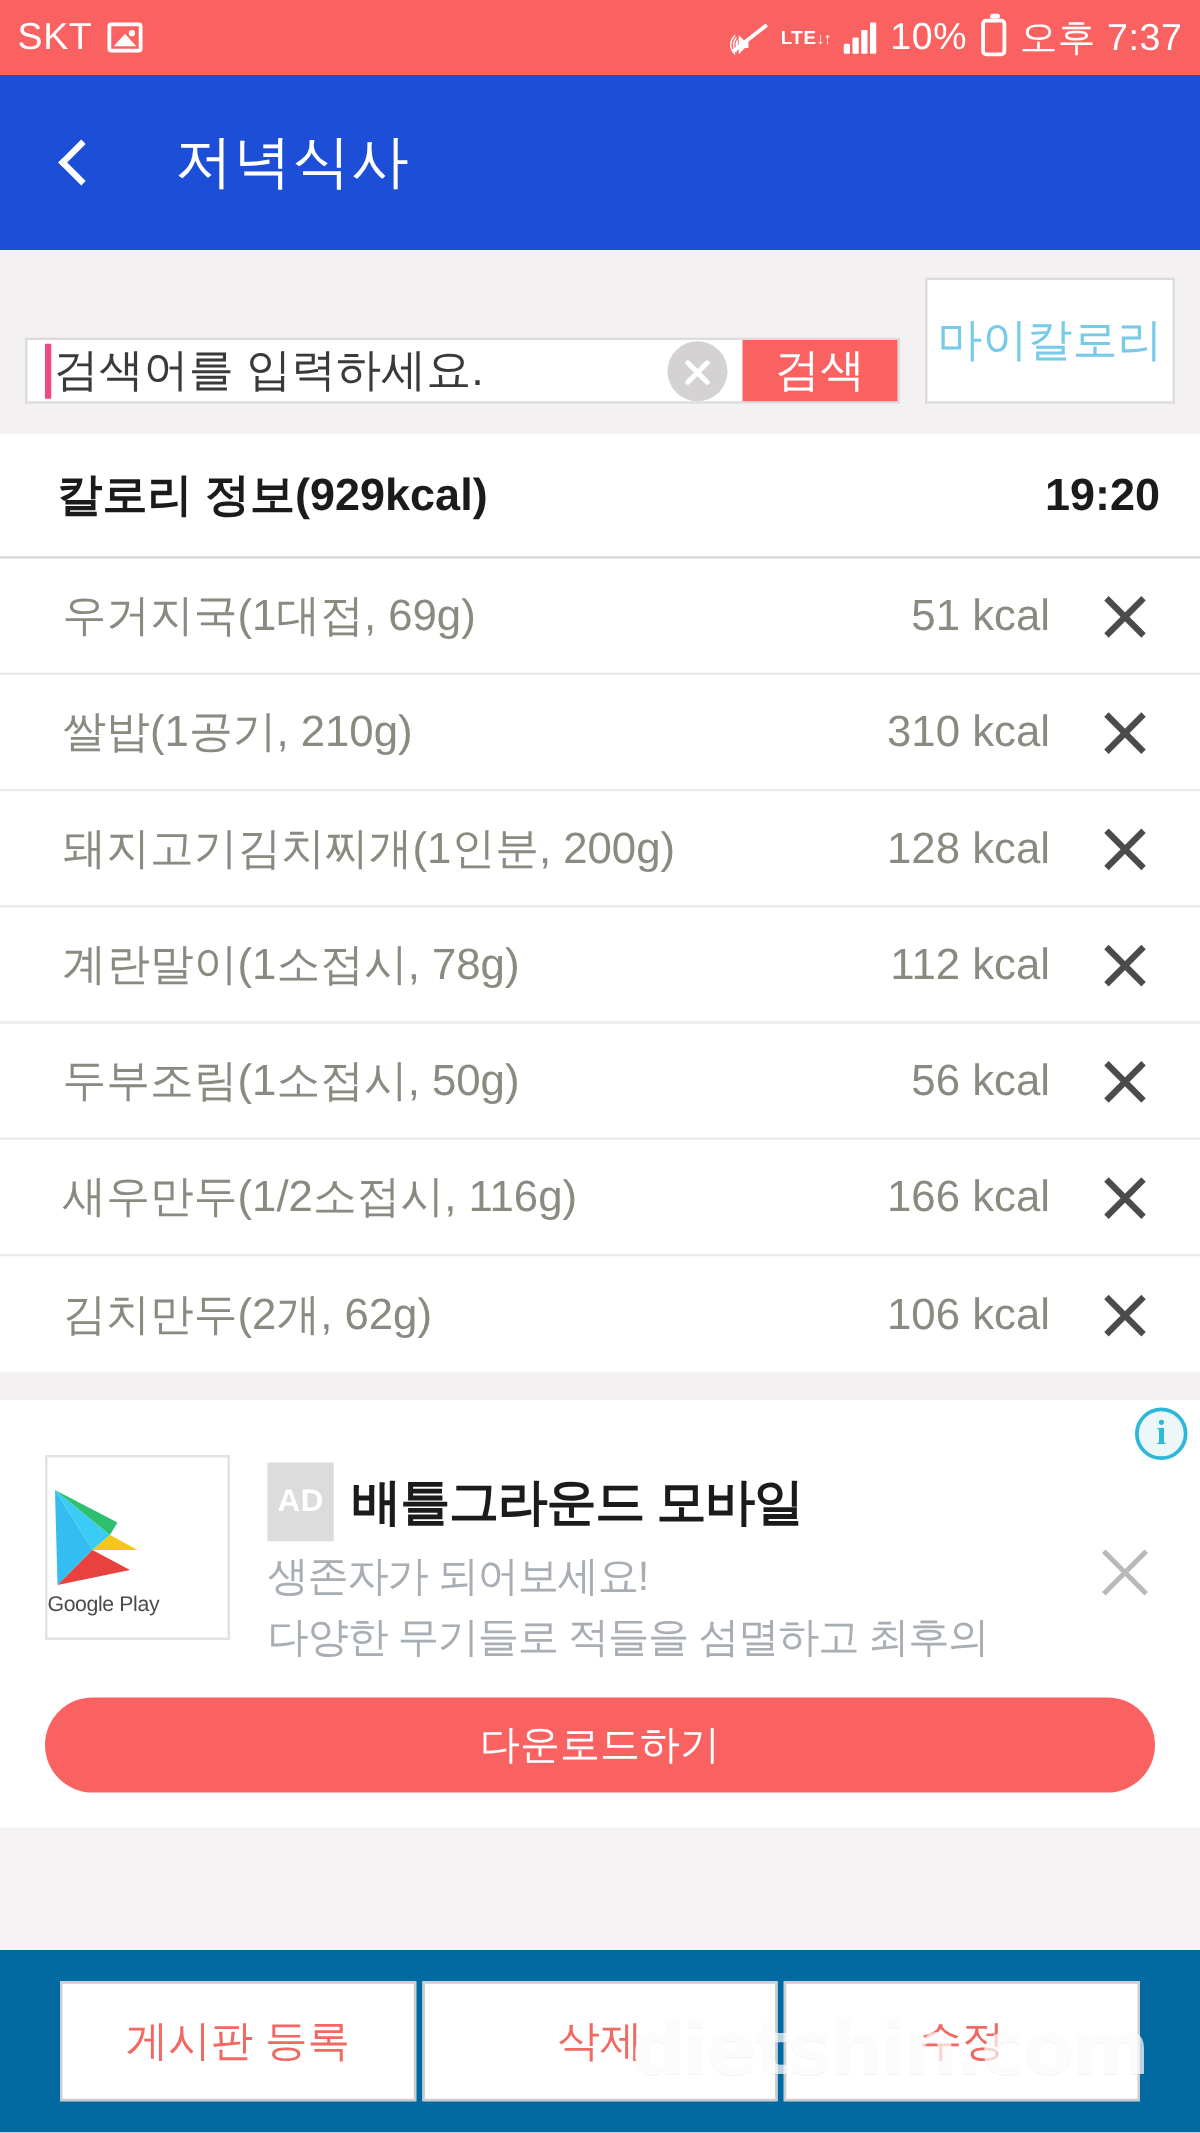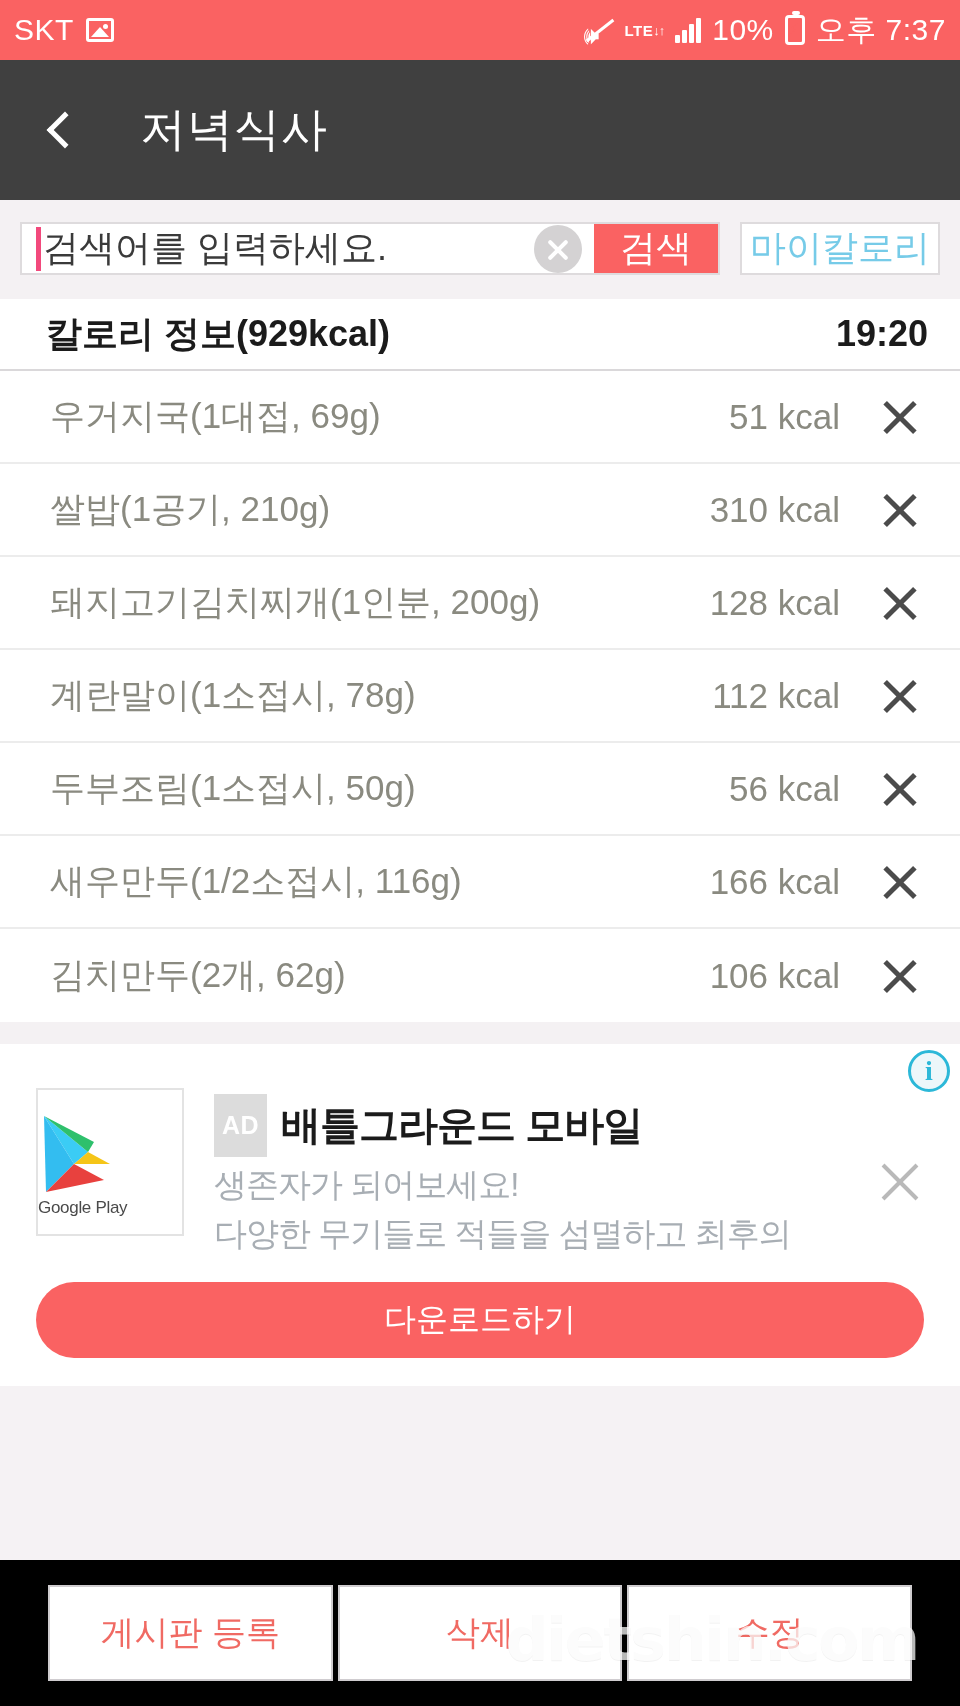--- a/index.html
+++ b/index.html
@@ -36,37 +36,38 @@
   .bars i:nth-child(2){ height:13px; }
   .bars i:nth-child(3){ height:19px; }
   .bars i:nth-child(4){ height:25px; }
   .batt{ position:relative; width:20px; height:30px; border:3px solid #fff; border-radius:4px; display:block; }
   .batt::before{ content:""; position:absolute; top:-7px; left:4px; width:8px; height:4px; background:#fff; border-radius:2px; }
   .batt::after{ content:"\26A1"; position:absolute; left:1px; top:2px; font-size:15px; color:#fa6262; }
   .clock{ font-size:30px; }
 
   
   .appbar{
-    height:140px; background:#404040; color:#fff;
+    height:140px; background:#1d4ed8; color:#fff;
     display:flex; align-items:center; padding-left:52px; gap:62px;
   }
   .back-chevron{
     width:26px; height:26px; border-left:5px solid #fff; border-bottom:5px solid #fff;
     transform:rotate(45deg); display:block;
   }
   .appbar-title{ font-size:46px; font-weight:400; letter-spacing:1px; }
 
   
   .searchwrap{
     background:#f4f1f3; padding:22px 20px 24px 20px;
     display:flex; align-items:stretch; gap:20px;
   }
   .searchbox{
     flex:1; display:flex; align-items:stretch; background:#fff;
     border:2px solid #dedbdd;
+    margin-top:48px;
   }
   .search-input-area{
     flex:1; display:flex; align-items:center; padding-left:14px; position:relative;
   }
   .caret{ width:5px; height:44px; background:#f2497c; margin-right:2px; }
   .search-ph{ font-size:36px; color:#3a3a3a; }
   .clear-circle{
     width:48px; height:48px; border-radius:50%; background:#d4d2d3;
     position:relative; margin-right:12px; align-self:center; flex:none;
   }
@@ -81,21 +82,21 @@
     font-family:inherit;
   }
   .btn-mycal{
     width:200px; background:#fff; border:2px solid #dedbdd; color:#76cbe8;
     font-size:36px; display:flex; align-items:center; justify-content:center;
     font-family:inherit;
   }
 
   
   .calhead{
-    background:#fff; height:72px; display:flex; align-items:center;
+    background:#fff; height:100px; display:flex; align-items:center;
     padding:0 32px 0 46px; justify-content:space-between;
     border-bottom:2px solid #dad8da;
   }
   .calhead-title{ font-size:36px; font-weight:700; color:#1b1b1b; }
   .calhead-time{ font-size:36px; font-weight:700; color:#1b1b1b; }
 
   
   .foodlist{ background:#fff; }
   .food-row{
     height:93px; display:flex; align-items:center; padding:0 0 0 50px;
@@ -153,21 +154,21 @@
   .ad-cta-wrap{ padding:26px 36px 18px 36px; }
   .ad-cta{
     width:100%; height:76px; background:#fa6262; color:#fff; font-size:32px;
     border:none; border-radius:38px; font-family:inherit;
     display:flex; align-items:center; justify-content:center;
   }
 
   
   .bottombar{
     position:absolute; left:0; right:0; bottom:0; height:146px;
-    background:#000000; display:flex; align-items:center; gap:5px; padding:0 48px;
+    background:#0369a1; display:flex; align-items:center; gap:5px; padding:0 48px;
   }
   .bb-btn{
     flex:1; height:96px; background:#fff; border:2px solid #cfcccf;
     color:#f06a63; font-size:34px; font-family:inherit;
     display:flex; align-items:center; justify-content:center;
   }
   .watermark{
     position:absolute; right:42px; bottom:32px; font-size:60px; font-weight:700;
     color:rgba(255,255,255,.72); letter-spacing:-2px; pointer-events:none;
     font-family:"DejaVu Sans",sans-serif;

